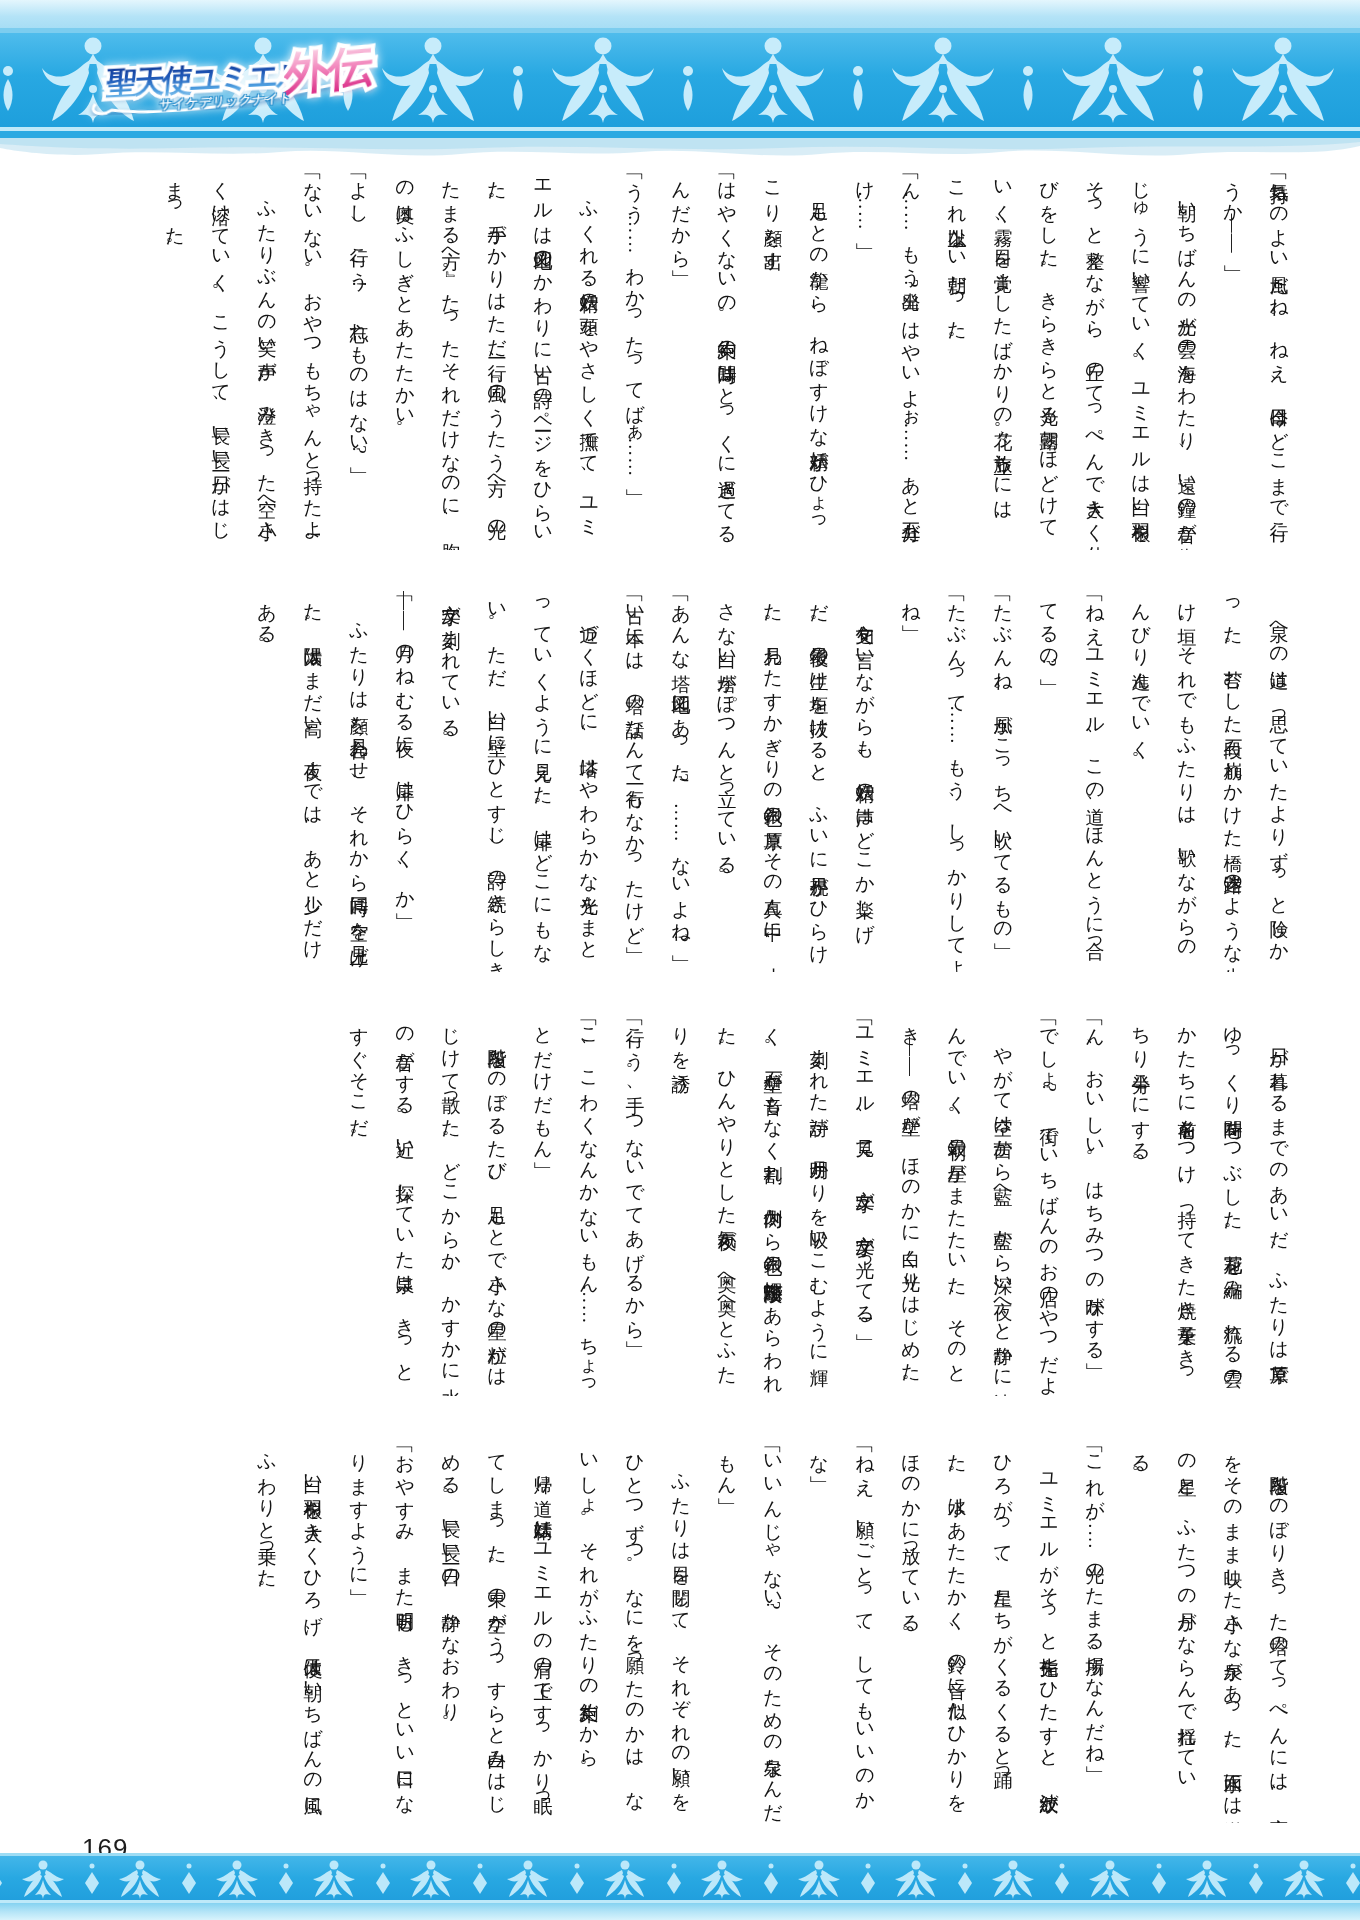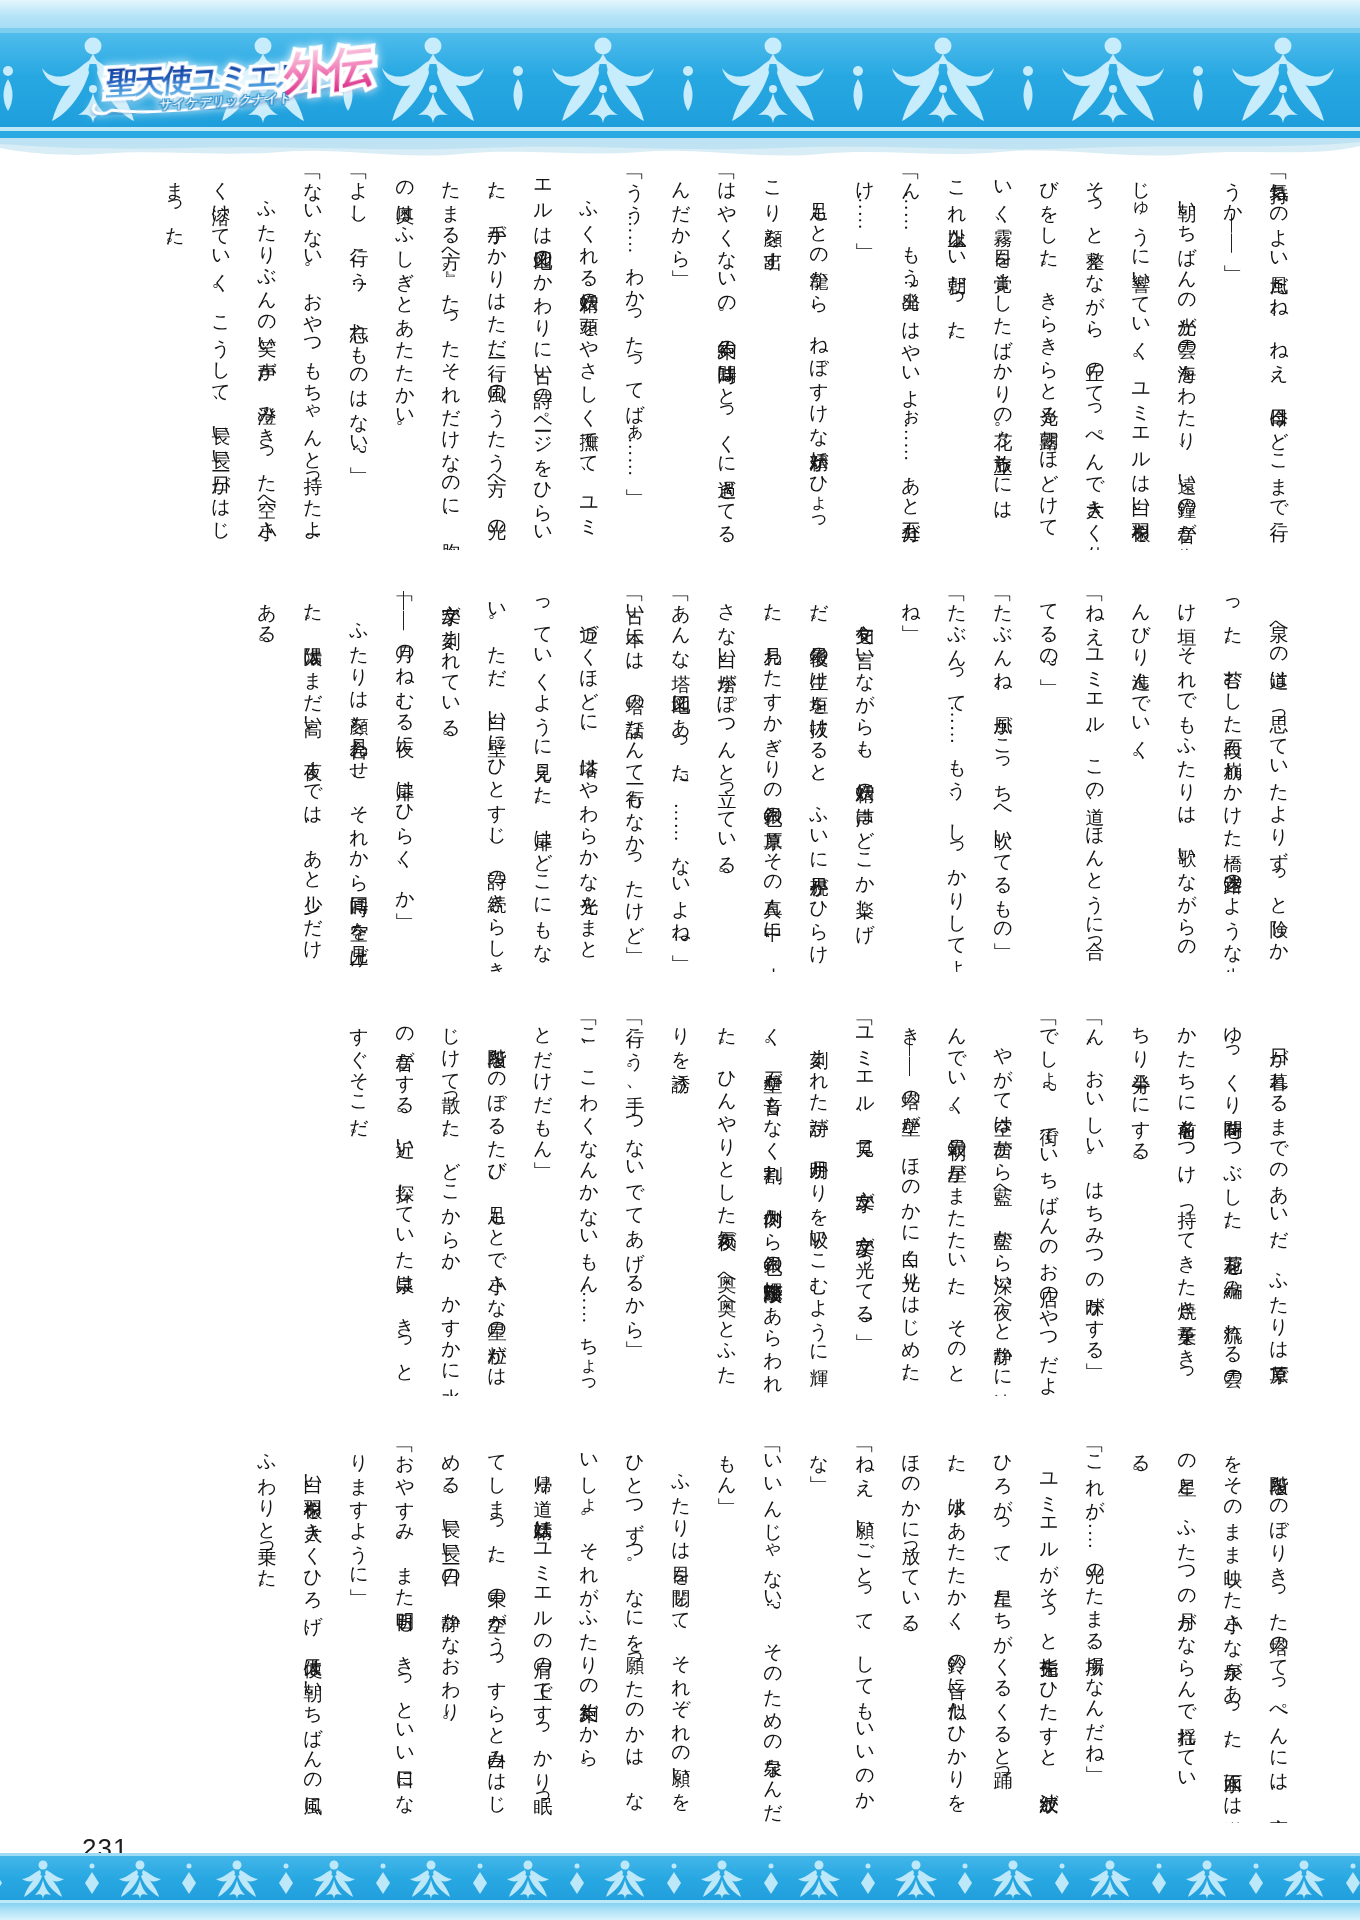--- a/index.html
+++ b/index.html
@@ -135,21 +135,21 @@
   <div class="band band-4">　階段をのぼりきった塔のてっぺんには、夜空をそのまま映した小さな泉があった。水面には満天の星と、ふたつの月がならんで揺れている。
 「これが……光のたまる場所、なんだね」
 　ユミエルがそっと指先をひたすと、波紋がひろがって、星たちがくるくると踊った。水はあたたかく、鈴の音に似たひかりをほのかに放っている。
 「ねえ、願いごとって、してもいいのかな」
 「いいんじゃない?　そのための泉なんだもん」
 　ふたりは目を閉じて、それぞれの願いをひとつずつ。なにを願ったのかは、ないしょ。それがふたりの約束だから。
 　帰り道、妖精はユミエルの肩の上ですっかり眠ってしまった。東の空がうっすらと白みはじめる。長い長い一日の、静かなおわり。
 「おやすみ。また明日も、きっといい日になりますように」
 　白い羽根を大きくひろげ、天使は朝いちばんの風にふわりと乗った。</div>
 
-  <div class="page-number">231</div>
+  <div class="page-number">169</div>
 
   <div class="border-bottom">
     <svg width="1360" height="67" viewBox="0 0 1360 67">
       <defs>
         <linearGradient id="gField2" x1="0" y1="0" x2="0" y2="1">
           <stop offset="0" stop-color="#43b6e9"></stop>
             <stop offset="0.5" stop-color="#28a8e2"></stop>
             <stop offset="1" stop-color="#219fdd"></stop>
         </linearGradient>
         <linearGradient id="gStrip2" x1="0" y1="0" x2="0" y2="1">

